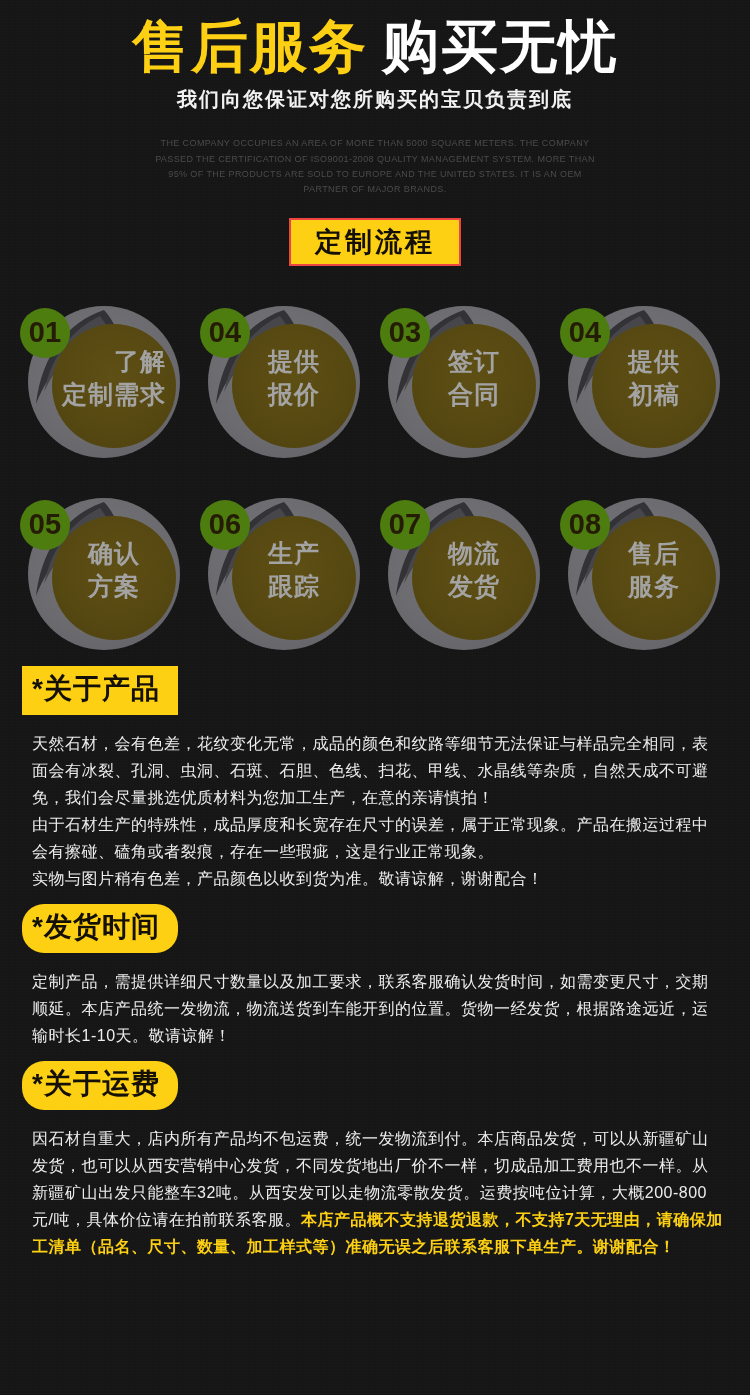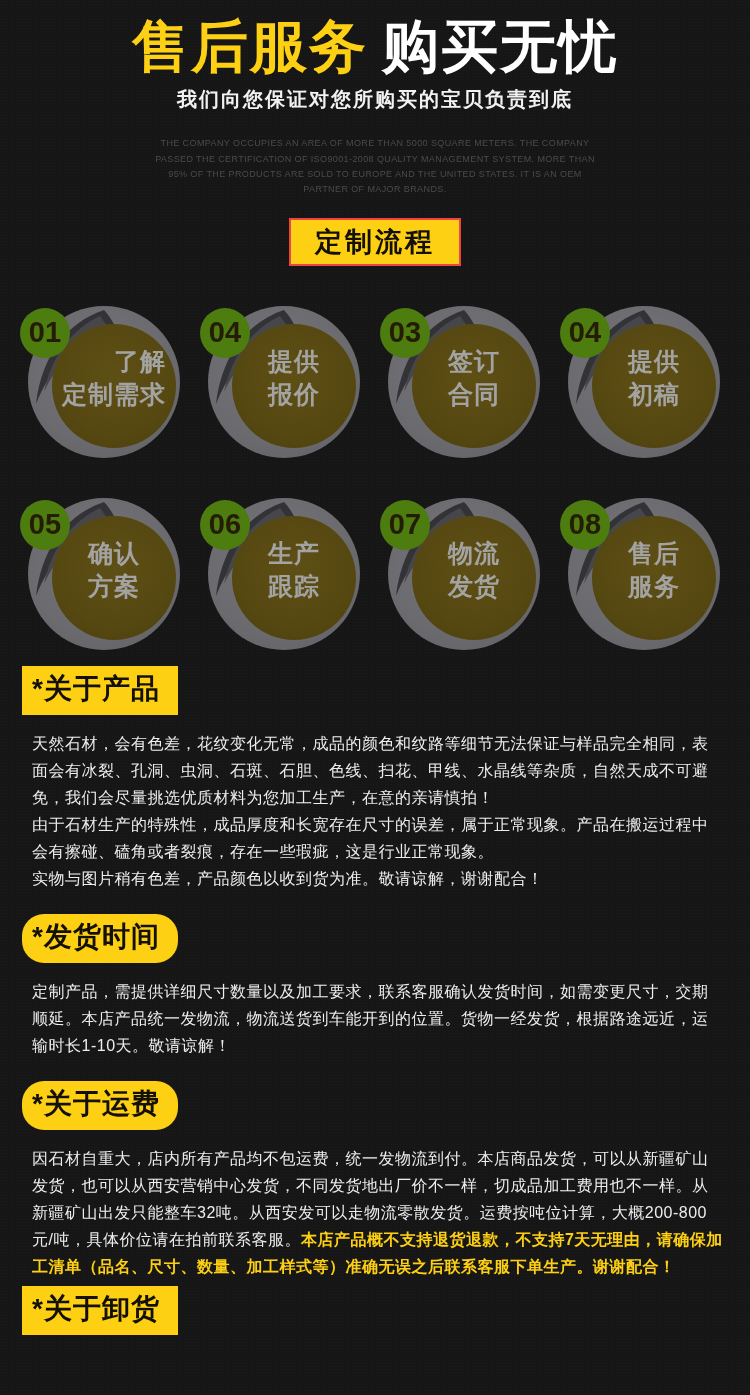--- a/index.html
+++ b/index.html
@@ -46,21 +46,21 @@
     position:absolute;top:10px;left:0;width:50px;height:50px;border-radius:50%;
     background:#4d7c0f;color:#241c05;font-size:29px;font-weight:800;
     display:flex;align-items:center;justify-content:center;
   }
   .sections{padding:0 22px;}
   .section-label{
     display:inline-block;background:#fdd013;color:#141005;
     font-size:28px;font-weight:800;letter-spacing:1px;
     padding:4px 18px 7px 10px;margin-top:8px;
   }
-  .section-label.mt10{margin-top:22px;border-radius:22px;}
+  .section-label.mt10{margin-top:12px;border-radius:22px;}
   .section-label.mt6{margin-top:6px;}
   .section-text{
     margin:15px 0 0 10px;width:692px;
     color:#ededed;font-size:16px;line-height:27px;letter-spacing:.5px;
     white-space:pre-line;
   }
   .yellow-text{color:#fdd013;font-weight:700;}
 </style>
 </head>
 <body>
@@ -179,18 +179,14 @@
   <div>
     <div class="section-label mt10">*发货时间</div>
     <p class="section-text">定制产品，需提供详细尺寸数量以及加工要求，联系客服确认发货时间，如需变更尺寸，交期顺延。本店产品统一发物流，物流送货到车能开到的位置。货物一经发货，根据路途远近，运输时长1-10天。敬请谅解！</p>
   </div>
 
   <div>
     <div class="section-label mt10">*关于运费</div>
     <p class="section-text"><span>因石材自重大，店内所有产品均不包运费，统一发物流到付。本店商品发货，可以从新疆矿山发货，也可以从西安营销中心发货，不同发货地出厂价不一样，切成品加工费用也不一样。从新疆矿山出发只能整车32吨。从西安发可以走物流零散发货。运费按吨位计算，大概200-800元/吨，具体价位请在拍前联系客服。</span><span class="yellow-text">本店产品概不支持退货退款，不支持7天无理由，请确保加工清单（品名、尺寸、数量、加工样式等）准确无误之后联系客服下单生产。谢谢配合！</span></p>
   </div>
 
-  <div>
-    <div class="section-label mt6">*关于卸货</div>
-    
-  </div>
 
 </div>
 
 </body></html>

